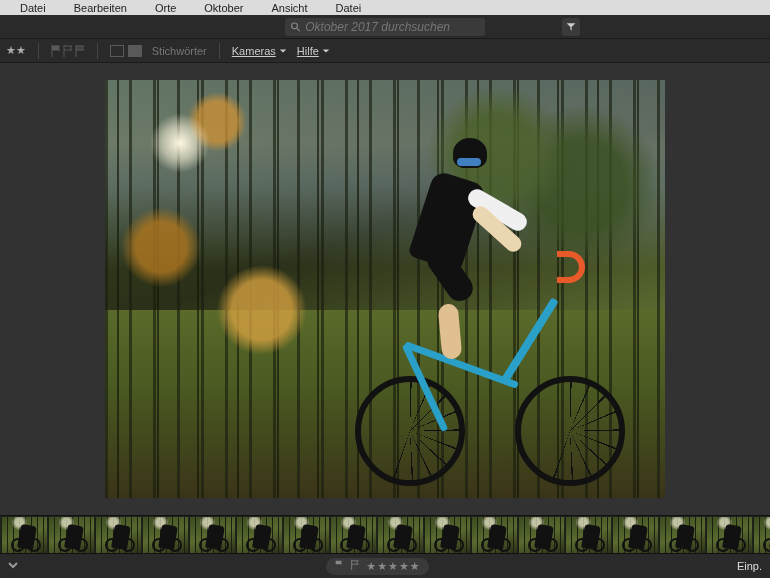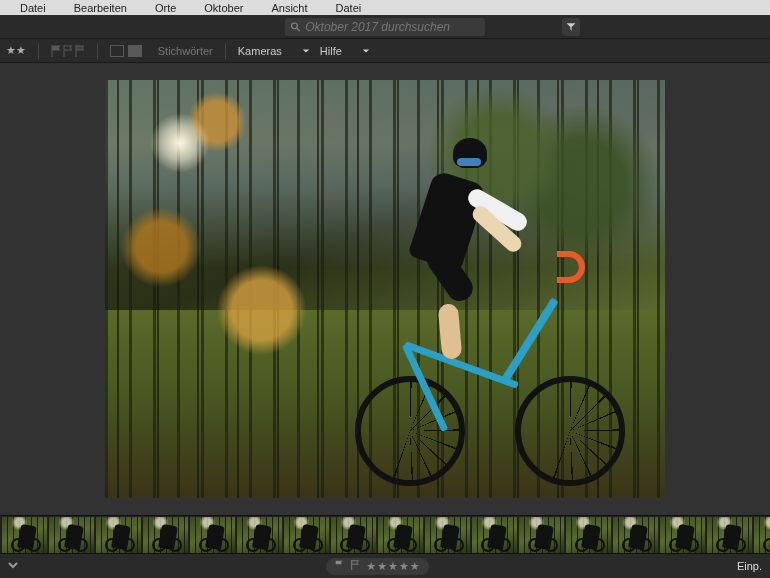--- a/index.html
+++ b/index.html
@@ -49,22 +49,22 @@
     font-size: 11px;
   }
   .tool-sep { width:1px; height:16px; background:#444; margin:0 2px; }
   .stars { display:flex; gap:0; }
   .star { color:#aaa; font-size:11px; }
   .flags { display:flex; gap:2px; opacity:0.5; }
   .flag { width:10px; height:12px; }
   .crops { display:flex; gap:4px; opacity:0.5; }
   .cropico { width:14px; height:12px; border:1px solid #888; }
   .cropico2 { width:14px; height:12px; background:#888; }
-  .toolbar .label { color:#777; margin-left:6px; }
-  .dropdown { color:#ccc; display:flex; align-items:center; gap:20px; cursor:default; }
+  .toolbar .label { color:#777; margin-left:0; }
+  .dropdown { color:#ccc; display:flex; align-items:center; gap:3px; cursor:default;text-decoration:underline; }
   .dropdown svg { width:8px; height:8px; fill:#ccc; }
   
   .viewer {
     flex:1; background:#323232;
     display:flex; align-items:center; justify-content:center;
     padding:4px 0;
   }
   .photo {
     width:560px; height:418px;
     background: linear-gradient(160deg,#3d4a22 0%,#2a3018 40%,#5a6a30 70%,#3a4020 100%);

